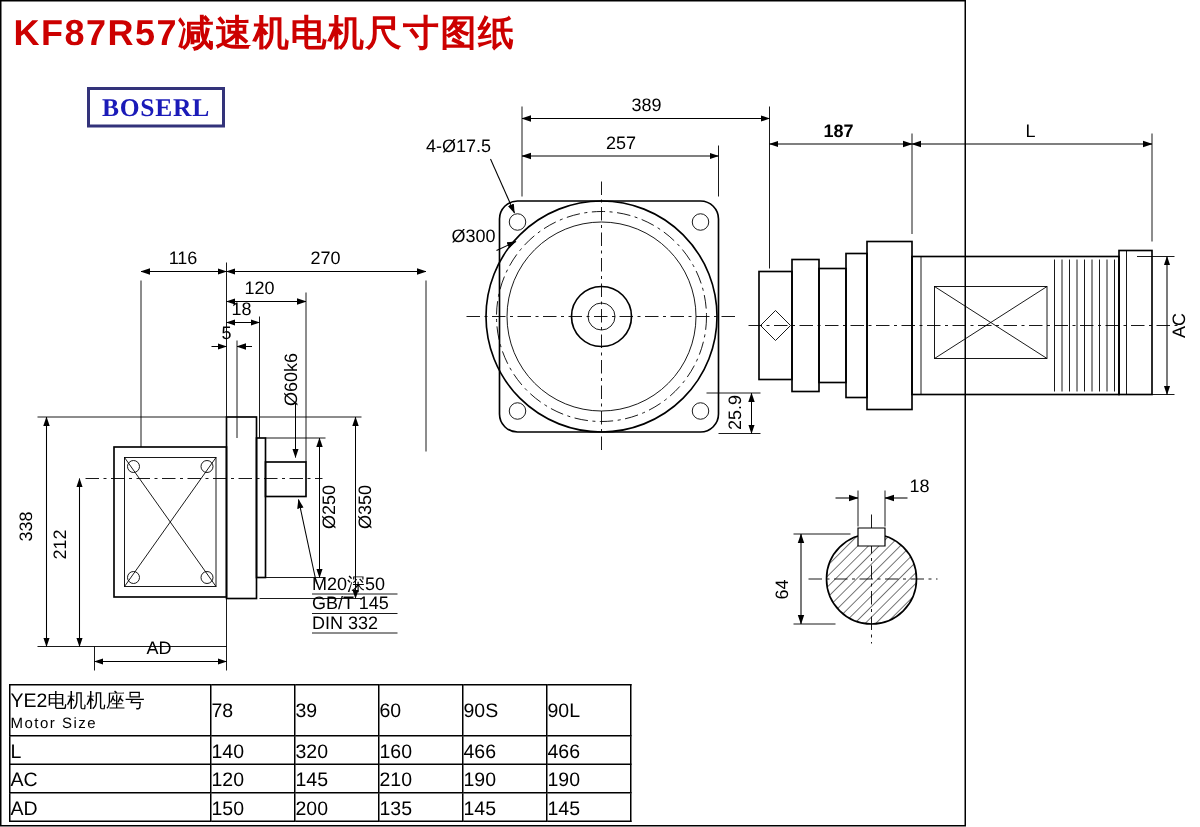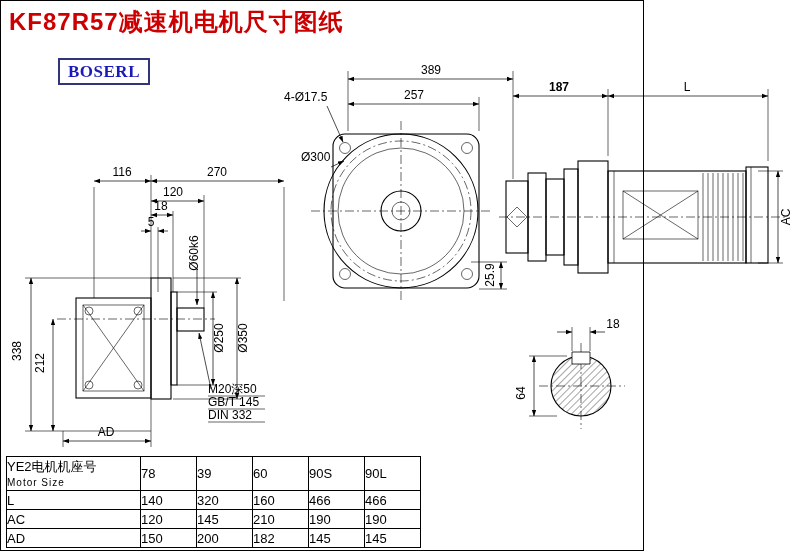--- a/index.html
+++ b/index.html
@@ -240,20 +240,20 @@
         <td>120</td>
         <td>145</td>
         <td>210</td>
         <td>190</td>
         <td>190</td>
       </tr>
       <tr class="row">
         <td>AD</td>
         <td>150</td>
         <td>200</td>
-        <td>182</td>
+        <td>135</td>
         <td>145</td>
         <td>145</td>
       </tr>
     </tbody>
   </table>
 
 </div>
 
 </body></html>

